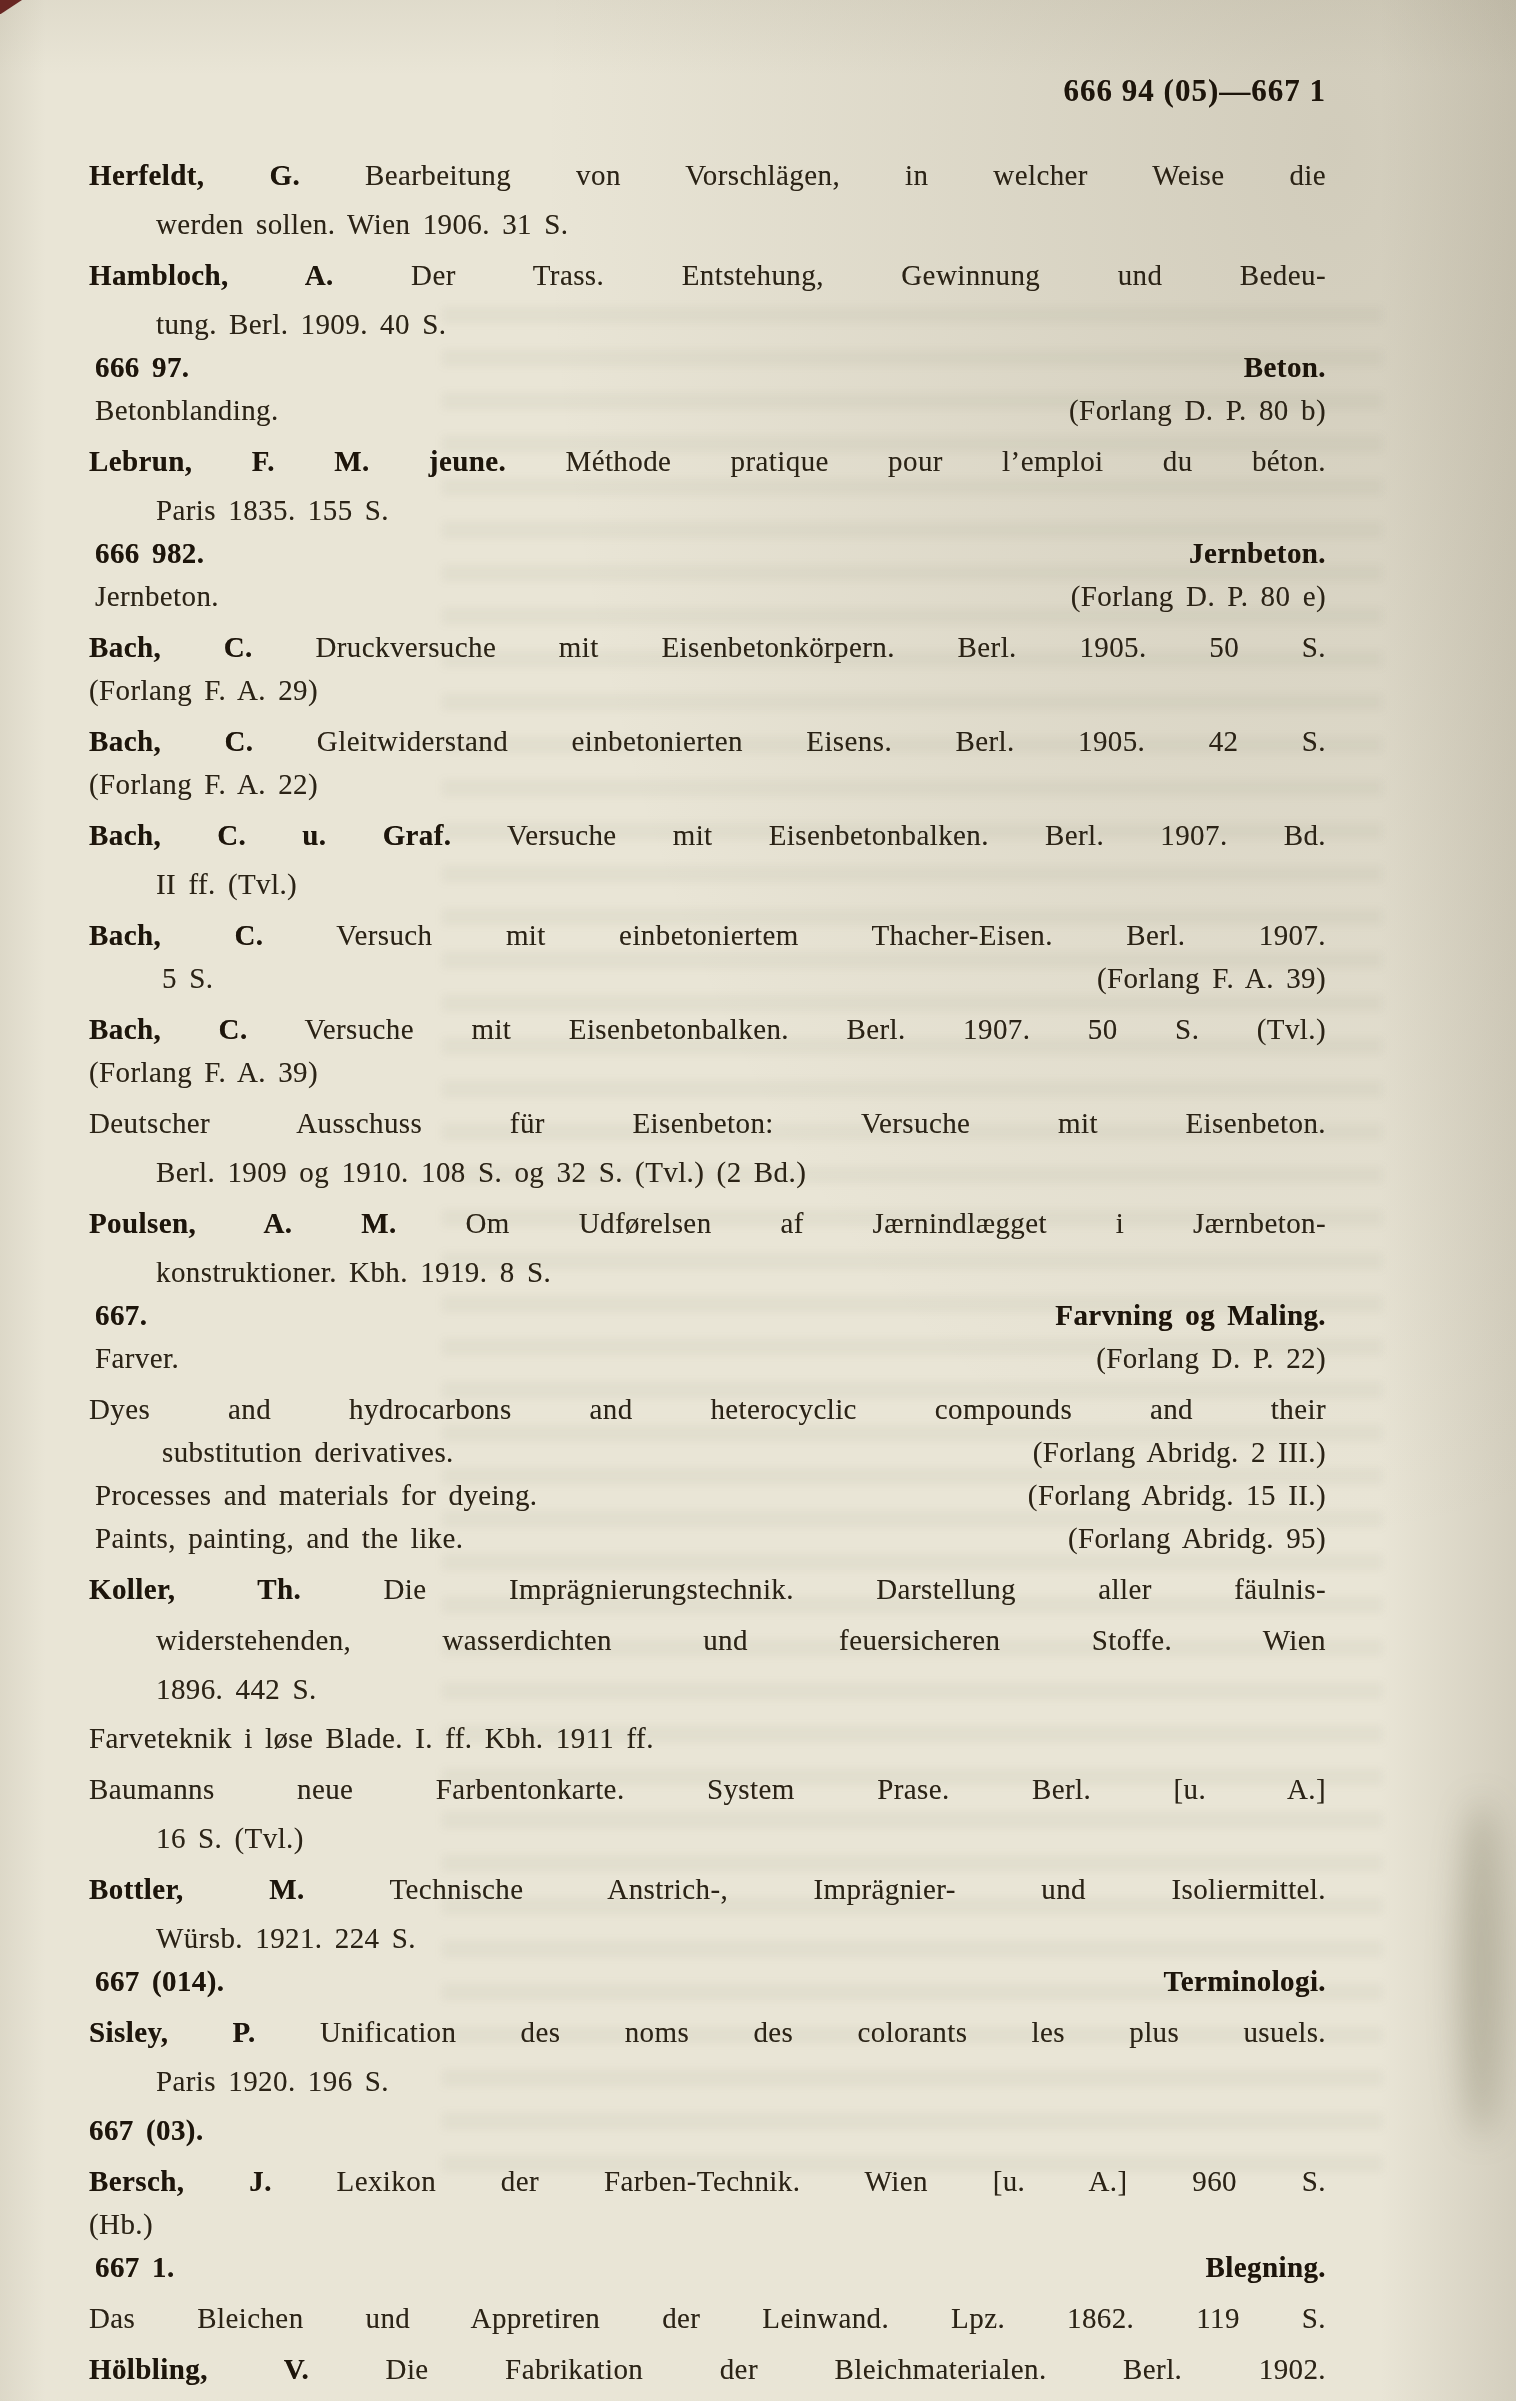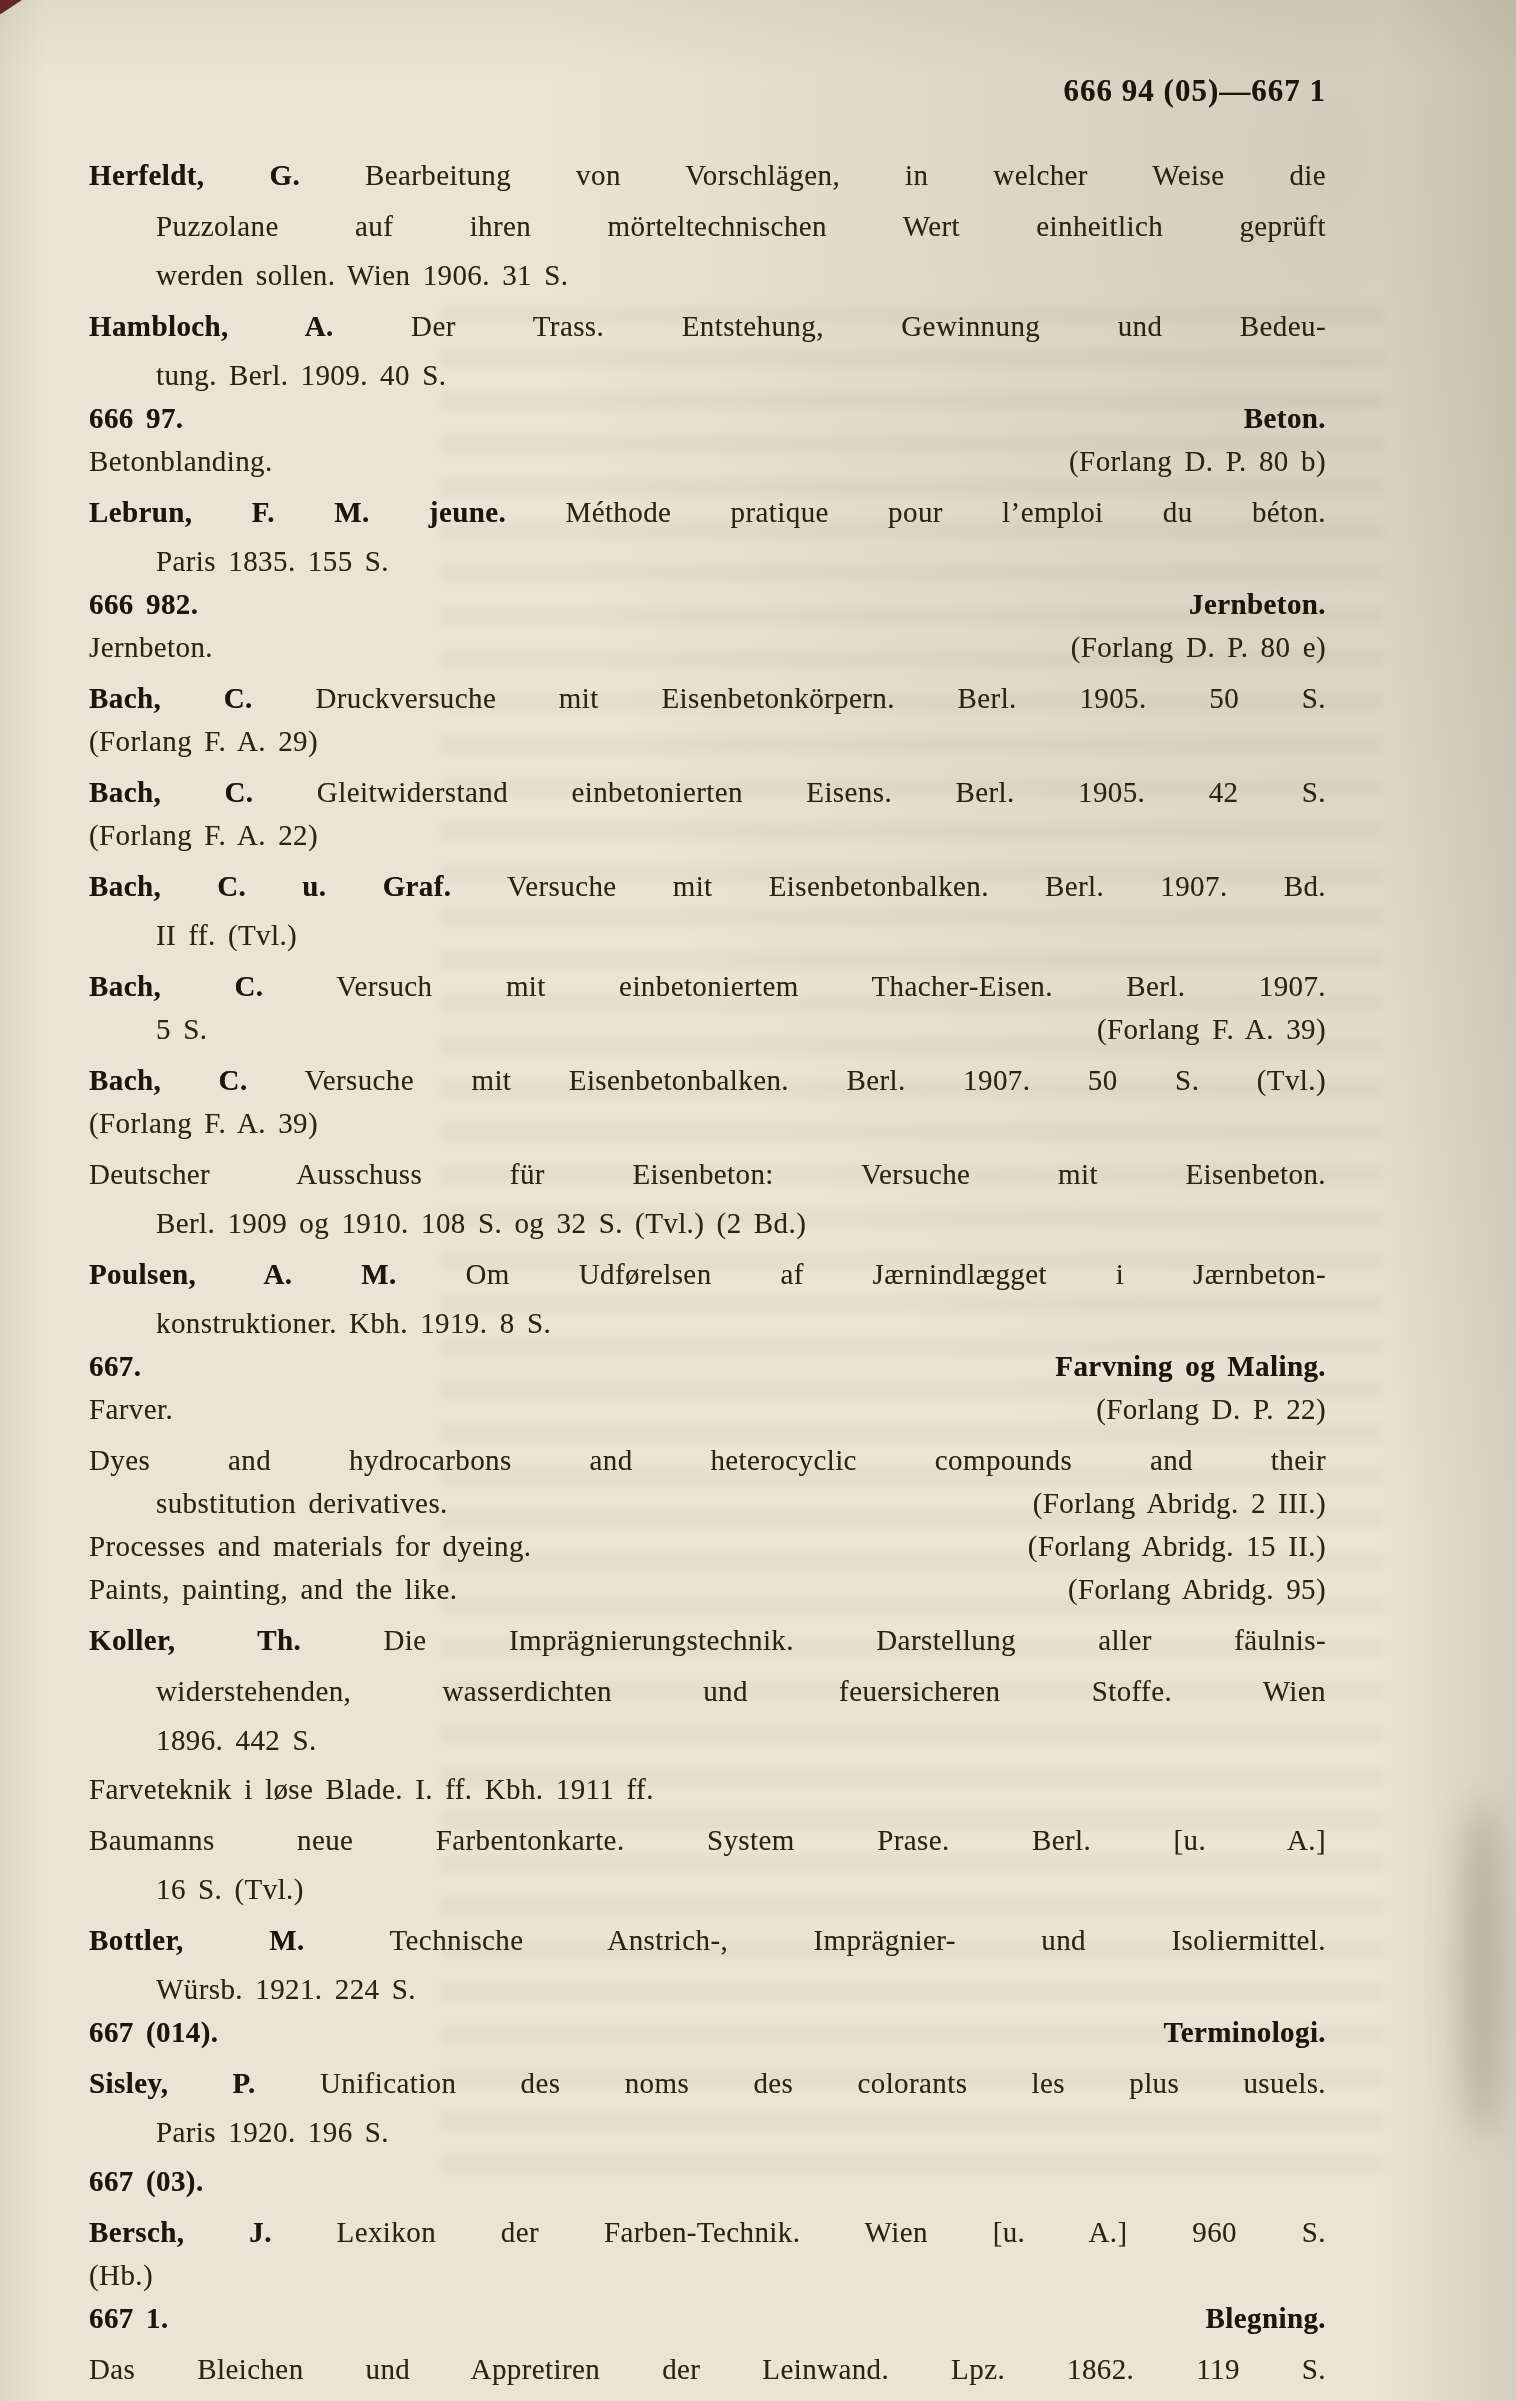--- a/index.html
+++ b/index.html
@@ -88,20 +88,21 @@
     text-align: justify;
     text-align-last: justify;
     margin-top: 8px;
   }
   .line.left   { text-align: left; margin-top: 6px; }
   .line.right  { }
   .line.split  {
     display: flex;
     justify-content: space-between;
     align-items: baseline;
+    margin-left: 6px;
   }
   .line.ind { padding-left: 67px; }
   .b {
     font-weight: bold;
     color: #1d150b;
     text-shadow: 0 0 0.5px rgba(18,10,2,0.5);
   }
   .page-number {
     font-size: 29px;
     line-height: 43px;
@@ -115,21 +116,20 @@
 <div class="page">
   <div class="ghost-text"></div>
   <div class="smudge-right"></div>
   <div class="corner-mark"></div>
 
   <div class="content">
     <div class="running-head">666 94 (05)—667 1</div>
 
     <div class="lines">
         <div class="line justify"><span class="b">Herfeldt, G.</span><span> Bearbeitung von Vorschlägen, in welcher Weise die</span></div>
-        <div class="line justify ind"><span>Puzzolane auf ihren mörteltechnischen Wert einheitlich geprüft</span></div>
         <div class="line left ind"><span>werden sollen.  Wien 1906.  31 S.</span></div>
         <div class="line justify"><span class="b">Hambloch, A.</span><span> Der Trass. Entstehung, Gewinnung und Bedeu-</span></div>
         <div class="line left ind"><span>tung.  Berl. 1909.  40 S.</span></div>
         <div class="line split">
           <span class="lpart"><span class="b">666 97.</span></span>
           <span class="rpart b">Beton.</span>
         </div>
         <div class="line split">
           <span class="lpart"><span>Betonblanding.</span></span>
           <span class="rpart">(Forlang D. P. 80 b)</span>

